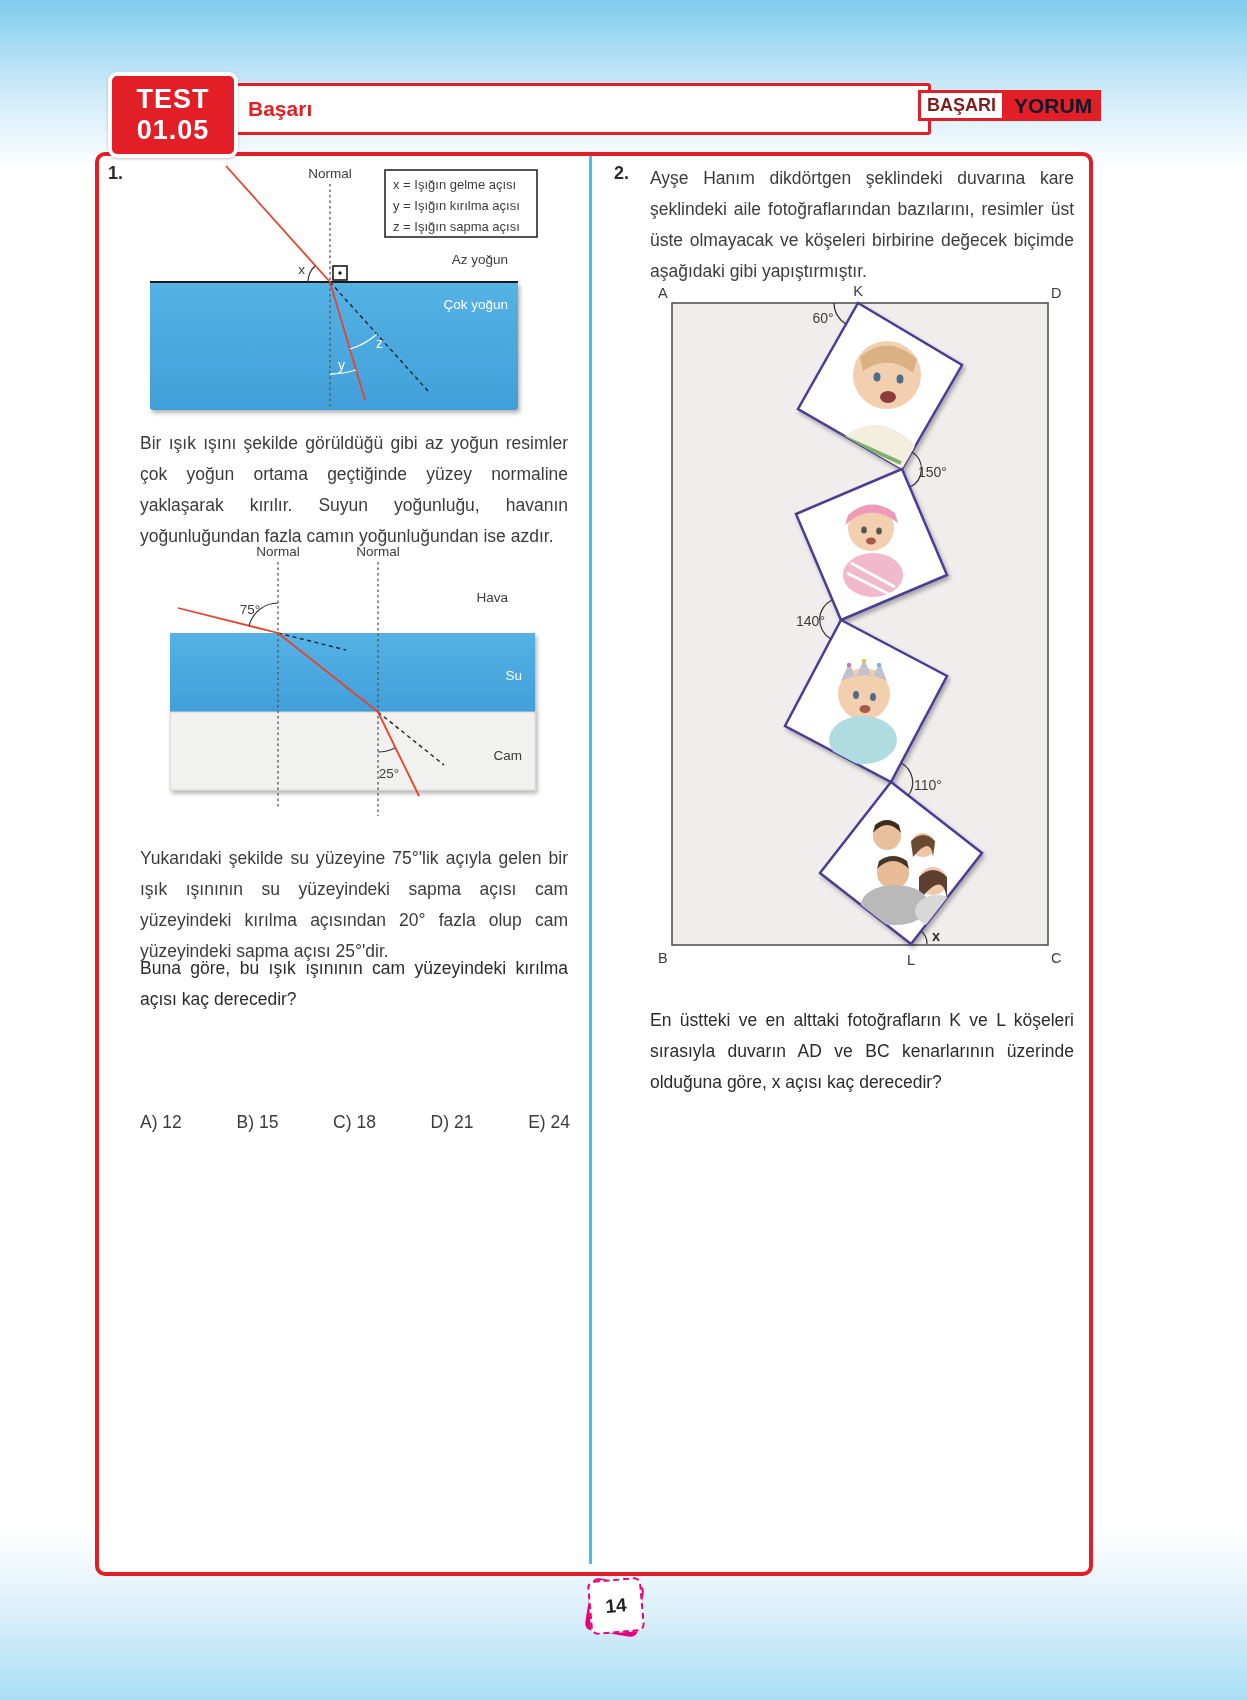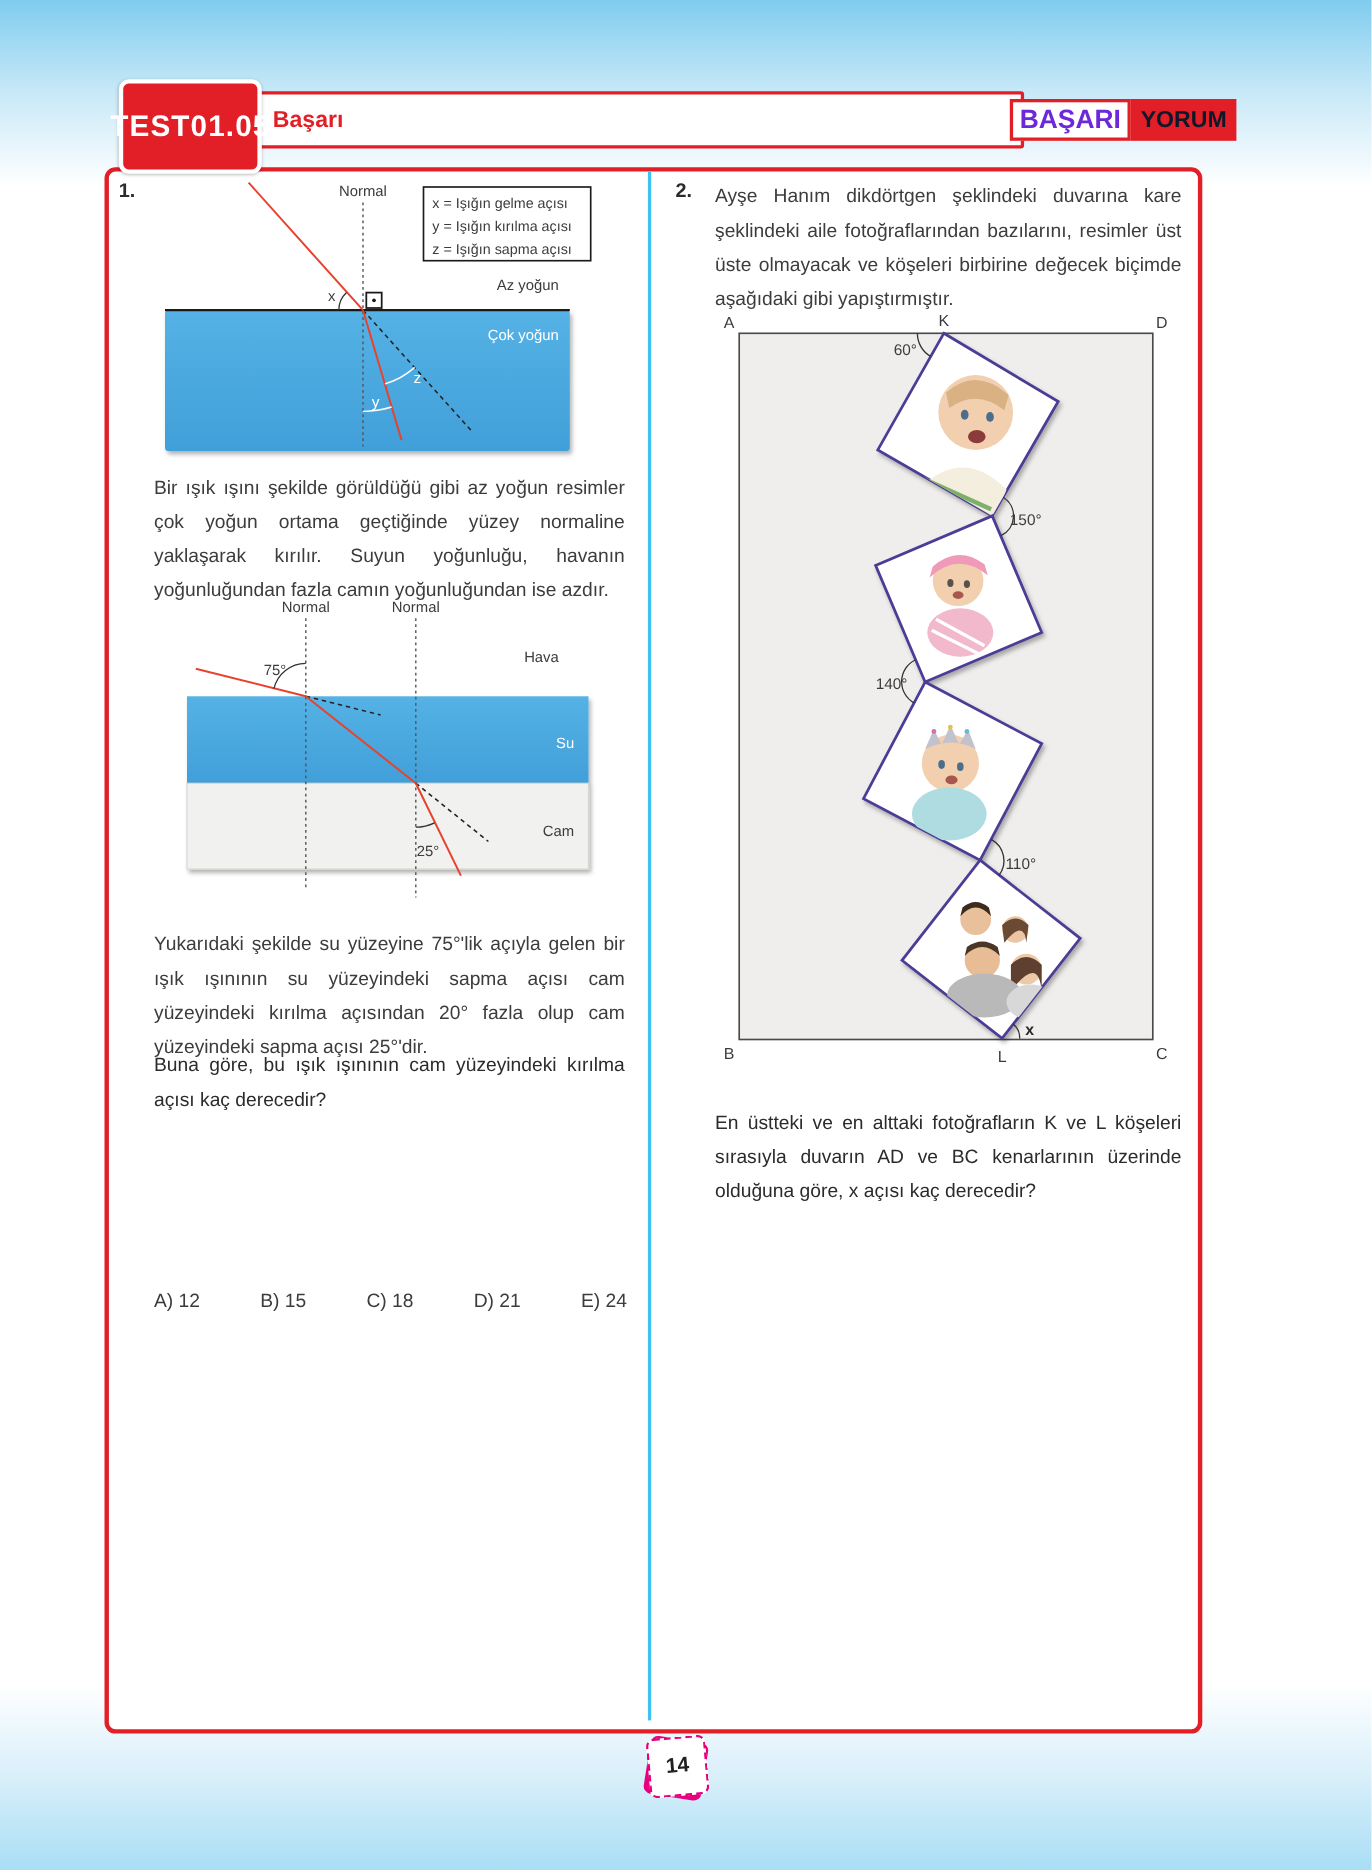--- a/index.html
+++ b/index.html
@@ -4,25 +4,25 @@
 <style>
   html,body{margin:0;padding:0;}
   body{font-family:"Liberation Sans",sans-serif;}
   .page{position:relative;width:1247px;height:1700px;overflow:hidden;
     background:linear-gradient(180deg,#7fccee 0%,#c9e9f8 5%,#ffffff 10%,#ffffff 90%,#d9effa 95%,#a9def5 100%);}
   
   .title-bar{position:absolute;left:225px;top:83px;width:700px;height:46px;background:#fff;
     border:3px solid #e21f26;border-radius:3px;display:flex;align-items:center;}
   .title-bar .subject{color:#e21f26;font-weight:bold;font-size:21px;padding-left:20px;}
   .test-badge{position:absolute;left:108px;top:72px;width:122px;height:78px;background:#e21f26;
-    border:4px solid #fff;border-radius:9px;display:flex;flex-direction:row;justify-content:center;
+    border:4px solid #fff;border-radius:9px;display:flex;flex-direction:column;justify-content:center;
     align-items:center;box-shadow:0 1px 3px rgba(0,0,0,.25);z-index:3;}
   .test-badge span{color:#fff;font-weight:bold;font-size:27px;line-height:31px;letter-spacing:1px;}
   .brand{position:absolute;left:918px;top:90px;display:flex;z-index:4;align-items:stretch;}
-  .brand .b1{background:#fff;border:3px solid #e21f26;color:#6d28d9;font-weight:bold;font-size:24px;
+  .brand .b1{background:#fff;border:3px solid #e21f26;color:#7f1d1d;font-weight:bold;font-size:18px;
     padding:2px 6px;display:flex;align-items:center;}
   .brand .b2{background:#e21f26;color:#0f172a;font-weight:bold;font-size:21px;padding:2px 9px;
     display:flex;align-items:center;}
   
   .content-box{position:absolute;left:95px;top:152px;width:990px;height:1416px;background:#fff;
     border:4px solid #e21f26;border-radius:10px;z-index:1;}
   .divider{position:absolute;left:589px;top:156px;width:3px;height:1408px;background:#40c2f1;z-index:2;}
   
   .qnum{position:absolute;font-weight:bold;font-size:18px;color:#2b2b2b;z-index:2;}
   .para{position:absolute;font-size:17.5px;line-height:31px;color:#3c3c3c;text-align:justify;z-index:2;}
@@ -129,21 +129,21 @@
     <g>
       <path d="M119,86 A30,30 0 0 1 148,63" fill="none" stroke="#333" stroke-width="1.2"></path>
       <text x="120" y="74" font-size="13.5" fill="#3c3c3c" text-anchor="middle">75°</text>
       <path d="M248,212 A40,40 0 0 0 265,208" fill="none" stroke="#333" stroke-width="1.2"></path>
       <text x="259" y="238" font-size="13.5" fill="#3c3c3c" text-anchor="middle">25°</text>
     </g>
   </svg>
 
   <div class="para" style="left:140px;top:843px;width:428px;">Yukarıdaki şekilde su yüzeyine 75°'lik açıyla gelen bir ışık ışınının su yüzeyindeki sapma açısı cam yüzeyindeki kırılma açısından 20° fazla olup cam yüzeyindeki sapma açısı 25°'dir.</div>
   <div class="qbold" style="left:140px;top:953px;width:428px;">Buna göre, bu ışık ışınının cam yüzeyindeki kırılma açısı kaç derecedir?</div>
-  <div class="opts" style="left:140px;top:1172px;width:430px;gap:42px;">
+  <div class="opts" style="left:140px;top:1112px;width:430px;gap:42px;">
     <span>A) 12</span>
     <span>B) 15</span>
     <span>C) 18</span>
     <span>D) 21</span>
     <span>E) 24</span>
   </div>
 
   <div class="qnum" style="left:614px;top:163px;">2.</div>
   <div class="para" style="left:650px;top:163px;width:424px;">Ayşe Hanım dikdörtgen şeklindeki duvarına kare şeklindeki aile fotoğraflarından bazılarını, resimler üst üste olmayacak ve köşeleri birbirine değecek biçimde aşağıdaki gibi yapıştırmıştır.</div>
 

